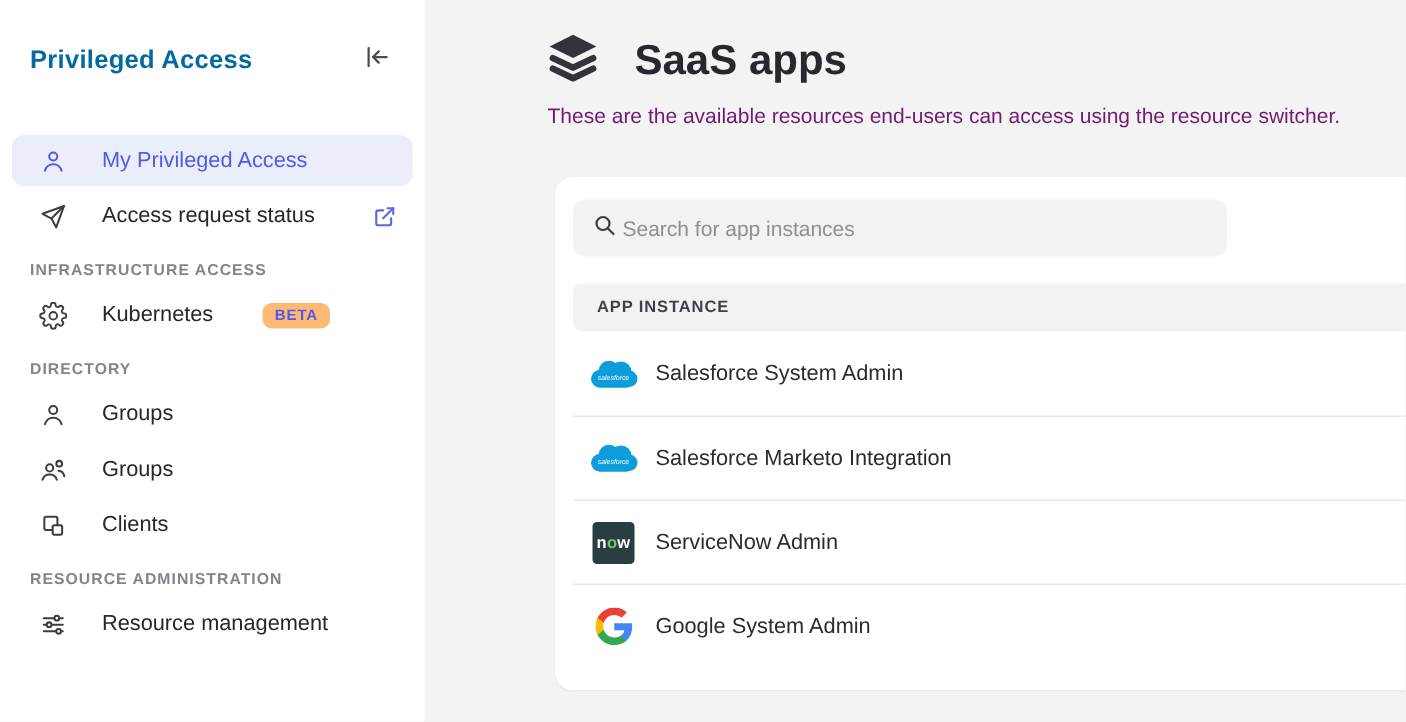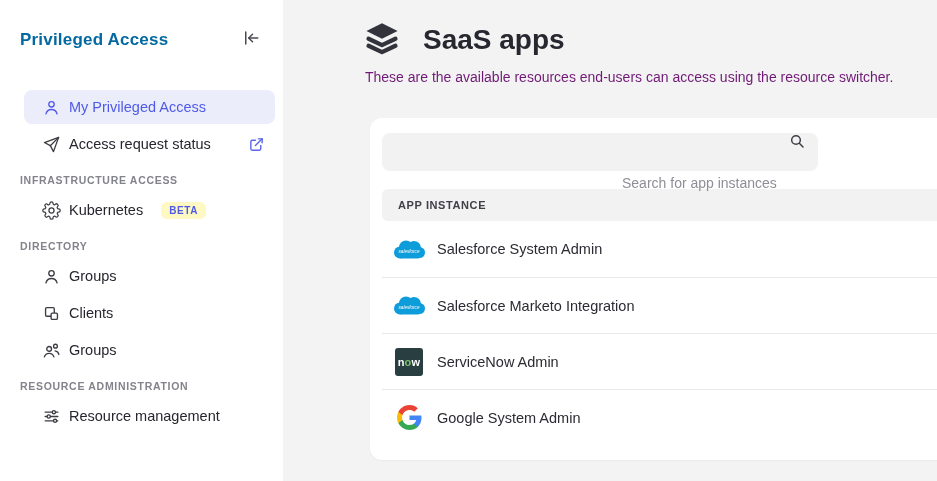--- a/index.html
+++ b/index.html
@@ -24,35 +24,35 @@
   }
   .sidebar-title {
     font-size: 17px; font-weight: 700; color: #0369a1; letter-spacing: .2px;
   }
   .collapse-btn {
     width: 24px; height: 24px; display: flex; align-items: center; justify-content: center;
     cursor: pointer; border-radius: 4px;
   }
   .nav { padding: 0 8px; }
   .nav-item {
-    height: 34px; display: flex; align-items: center; gap: 8px;
+    height: 34px; display: flex; align-items: center; gap: 23px;
     padding: 0 10px 0 18px; border-radius: 8px; margin-bottom: 3px;
-    font-size: 14.5px; color: #26262e; cursor: pointer; margin-left: 16px;
+    font-size: 14.5px; color: #26262e; cursor: pointer;
   }
   .nav-item .nav-icon { display: flex; align-items: center; color: #3c3c44; }
   .nav-item.active { background: #ecedfb; color: #4f5be7; }
   .nav-item.active .nav-icon { color: #4f5be7; }
   .nav-section {
     margin: 13px 12px 7px 12px;
     font-size: 10.5px; font-weight: 700; letter-spacing: .7px;
     color: #83838c; text-transform: uppercase;
   }
   .badge {
     margin-left: 10px;
-    background: #fef9c3; color: #4f5be7;
+    background: #fdba74; color: #4f5be7;
     font-size: 10px; font-weight: 700; letter-spacing: .6px;
     padding: 3px 8px; border-radius: 6px;
   }
   .trailing { margin-left: auto; display: flex; align-items: center; color: #5b67e8; }
 
   
   .main {
     flex: 1; height: 100%; overflow: hidden;
     padding: 22px 0 0 82px;
   }
@@ -64,21 +64,21 @@
     margin: 33px -30px 0 5px;
     background: #ffffff;
     border-radius: 12px;
     box-shadow: 0 1px 2px rgba(0,0,0,.04);
     height: 342px;
     padding-top: 15px;
   }
   .search-box {
     margin-left: 12px; width: 436px; height: 38px;
     background: #f2f2f3; border-radius: 8px;
-    display: flex; align-items: flex-end; gap: 21px; padding: 0 13px; flex-direction: column;
+    display: flex; align-items: center; gap: 2px; padding: 0 13px;
   }
   .search-box input {
     flex: 1; border: none; outline: none; background: transparent;
     font-family: "Liberation Sans", sans-serif;
     font-size: 14px; color: #33333b;
   }
   .search-box input::placeholder { color: #8e8e96; }
 
   .table { margin-left: 12px; margin-top: 18px; }
   .table-header {
@@ -168,38 +168,38 @@
         <svg width="19" height="19" viewBox="0 0 24 24" fill="none" stroke="currentColor" stroke-width="1.7" stroke-linecap="round">
           <circle cx="12" cy="8" r="3.4"></circle>
             <path d="M5 20a7.2 7.2 0 0 1 14 0"></path>
         </svg>
       </span>
       <span>Groups</span>
     </div>
 
     <div class="nav-item">
       <span class="nav-icon">
-        <svg width="19" height="19" viewBox="0 0 24 24" fill="none" stroke="currentColor" stroke-width="1.7" stroke-linecap="round" stroke-linejoin="round">
-          <rect x="4.5" y="4.5" width="11" height="11" rx="1.5"></rect>
-          <rect x="11.5" y="11.5" width="8" height="8" rx="1.5" fill="#ffffff"></rect>
-        </svg>
-      </span>
-      <span>Clients</span>
-    </div>
-
-    <div class="nav-item">
-      <span class="nav-icon">
         <svg width="19" height="19" viewBox="0 0 24 24" fill="none" stroke="currentColor" stroke-width="1.7" stroke-linecap="round">
           <circle cx="9" cy="10" r="3"></circle>
             <path d="M3 20a6.3 6.3 0 0 1 12 0"></path>
           <circle cx="17" cy="6.5" r="2.4"></circle>
             <path d="M16.5 12.5c2.6.3 4.3 2 4.8 4.5"></path>
         </svg>
       </span>
       <span>Groups</span>
+    </div>
+
+    <div class="nav-item">
+      <span class="nav-icon">
+        <svg width="19" height="19" viewBox="0 0 24 24" fill="none" stroke="currentColor" stroke-width="1.7" stroke-linecap="round" stroke-linejoin="round">
+          <rect x="4.5" y="4.5" width="11" height="11" rx="1.5"></rect>
+          <rect x="11.5" y="11.5" width="8" height="8" rx="1.5" fill="#ffffff"></rect>
+        </svg>
+      </span>
+      <span>Clients</span>
     </div>
 
     <div class="nav-section">RESOURCE ADMINISTRATION</div>
 
     <div class="nav-item">
       <span class="nav-icon">
         <svg width="19" height="19" viewBox="0 0 24 24" fill="none" stroke="currentColor" stroke-width="1.7" stroke-linecap="round">
           <line x1="4" y1="6.5" x2="20" y2="6.5"></line>
             <circle cx="15" cy="6.5" r="2" fill="#ffffff"></circle>
           <line x1="4" y1="12" x2="20" y2="12"></line>

